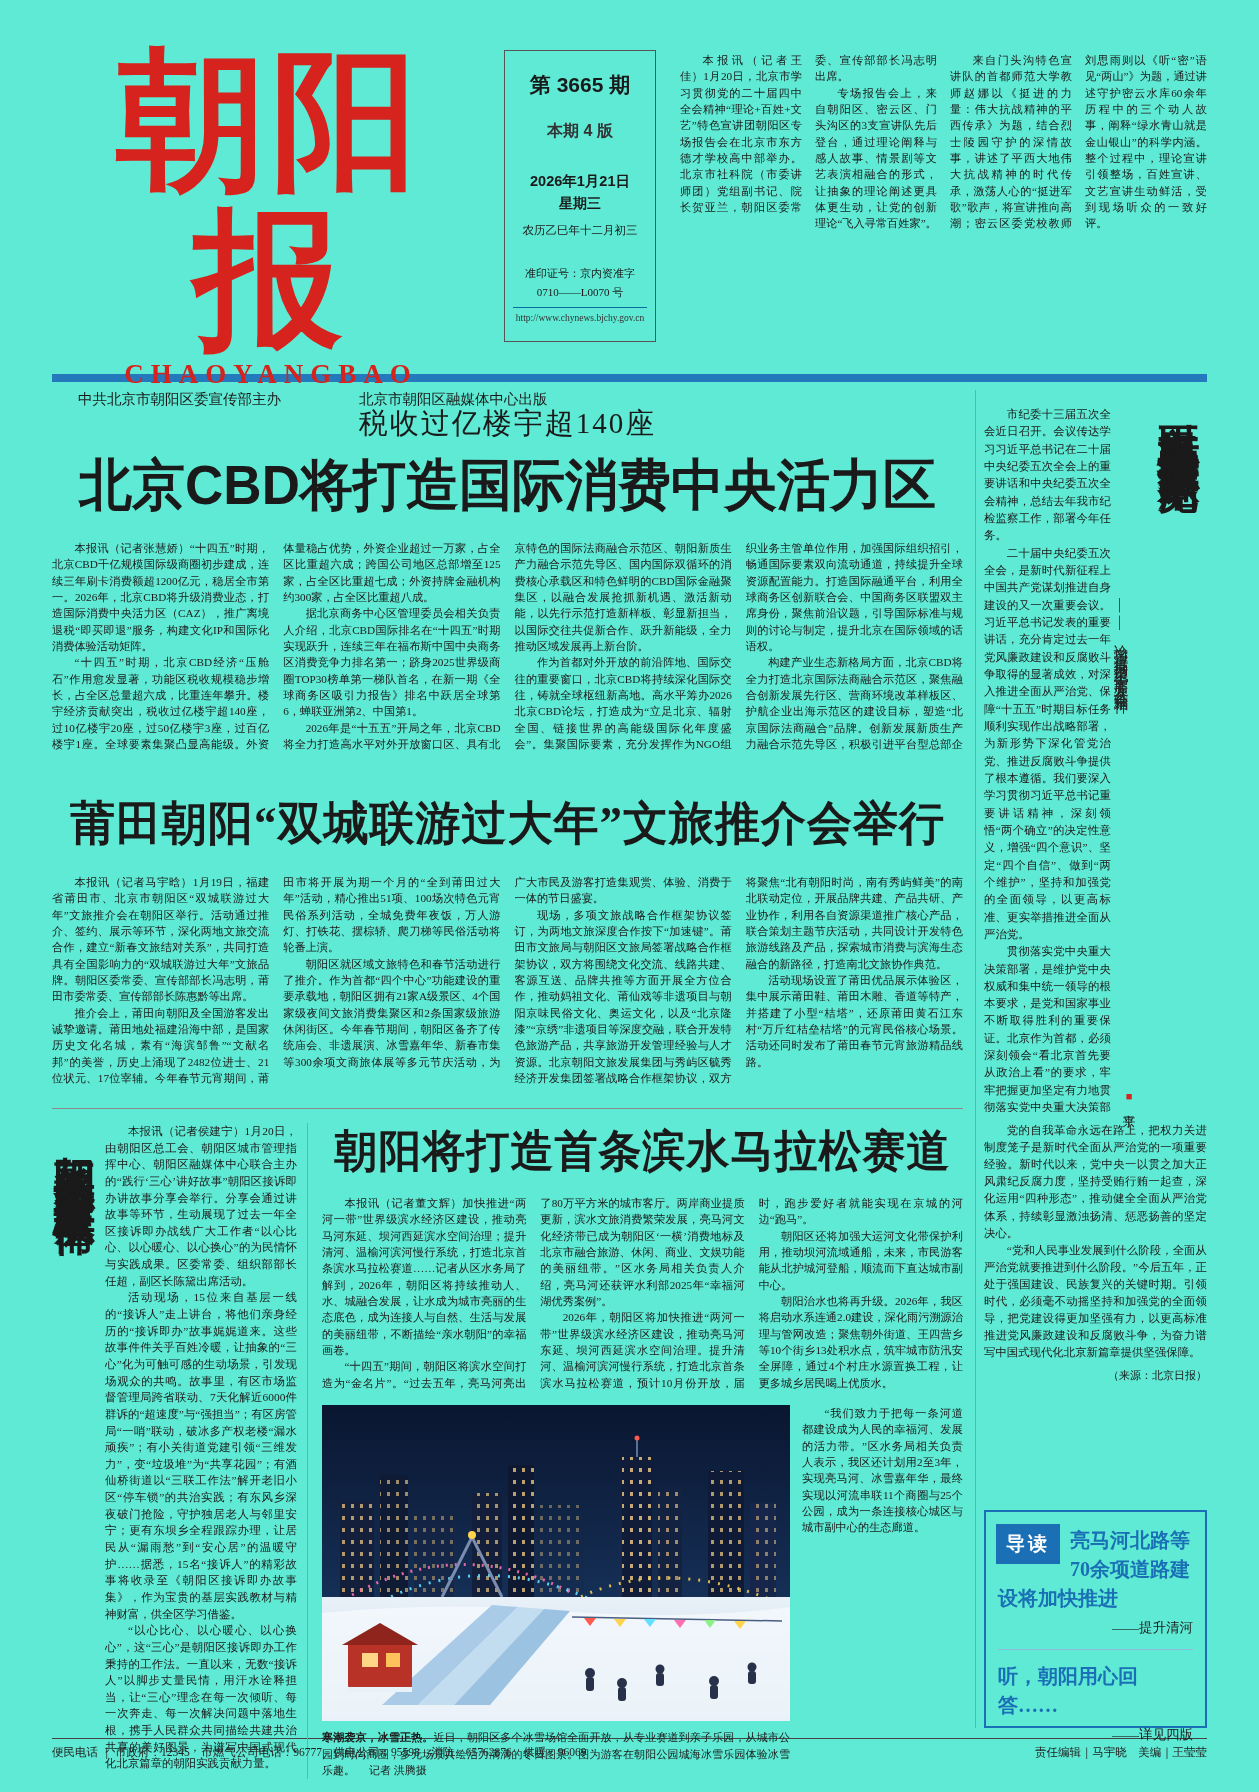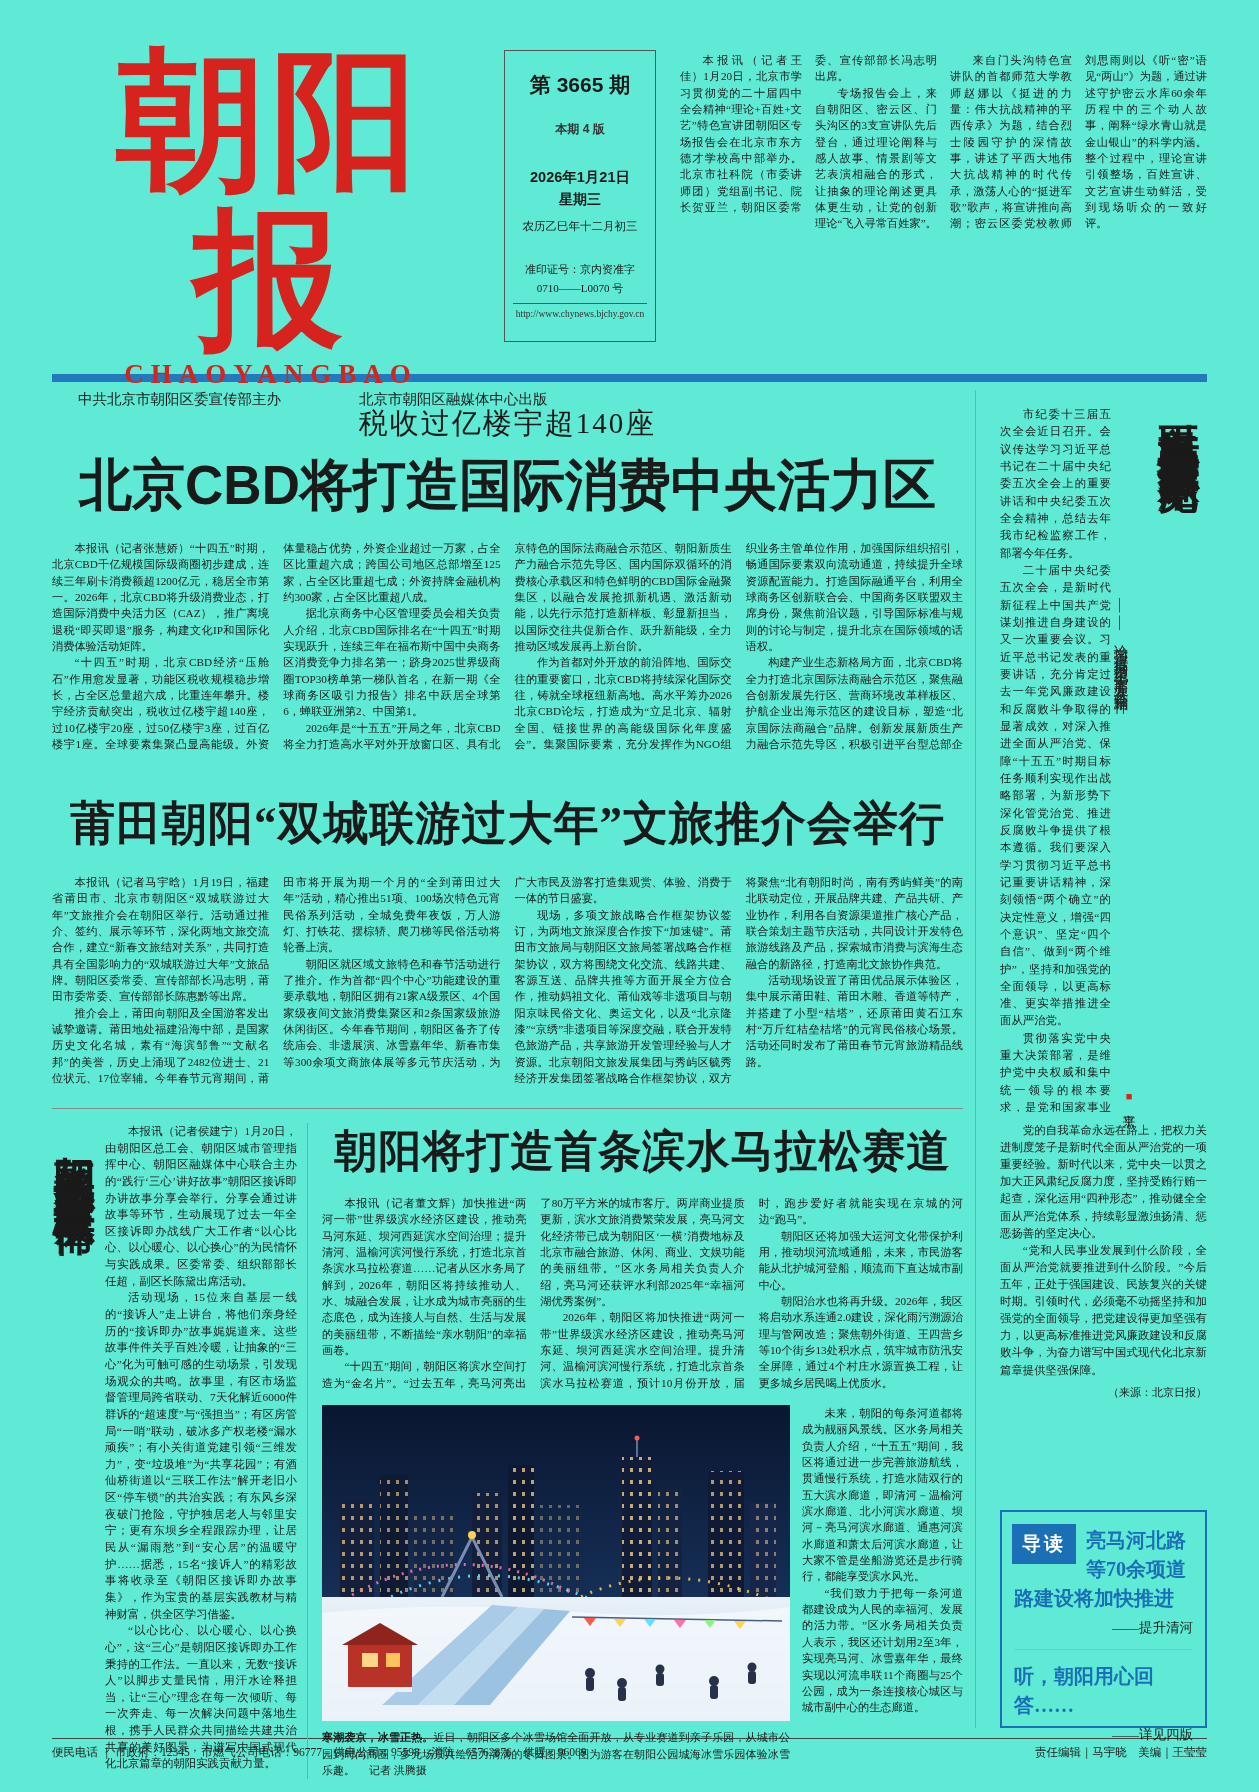--- a/index.html
+++ b/index.html
@@ -17,36 +17,36 @@
     letter-spacing:6px; font-family:"Liberation Serif","DejaVu Serif",serif;
     text-align:center; transform:scaleY(1.02);
   }
   .masthead-en { color:var(--red); font-size:27px; letter-spacing:7px; text-align:center; margin-top:2px; font-weight:bold; }
   .org-row { margin-top:auto; display:flex; gap:78px; font-size:14.5px; padding-left:26px; white-space:nowrap; }
   .issue-box {
     width:152px; border:1px solid #555; margin:4px 10px 22px 14px;
     padding:20px 8px 8px 8px; text-align:center; display:flex; flex-direction:column;
   }
   .issue-no { font-size:21px; font-weight:bold; font-family:"Liberation Sans","DejaVu Sans",sans-serif; }
-  .issue-pages { font-size:12px; font-weight:bold; margin-top:22px; font-family:"Liberation Sans","DejaVu Sans",sans-serif; color:#333; }
+  .issue-pages { font-size:16px; font-weight:bold; margin-top:22px; font-family:"Liberation Sans","DejaVu Sans",sans-serif; color:#333; }
   .issue-date { font-size:14.5px; font-weight:bold; margin-top:30px; font-family:"Liberation Sans","DejaVu Sans",sans-serif; }
   .issue-week { font-size:14px; font-weight:bold; margin-top:4px; font-family:"Liberation Sans","DejaVu Sans",sans-serif; }
   .issue-lunar { font-size:11.5px; margin-top:10px; }
   .issue-license { font-size:11px; margin-top:26px; line-height:1.7; }
   .issue-url { font-size:9.5px; margin-top:6px; border-top:1px solid #0369a1; padding-top:5px; color:#333; }
   .top-article { flex:1; padding:6px 0 0 14px; display:flex; flex-direction:column; }
   .top-article h2 { font-size:25px; text-align:center; letter-spacing:0px; line-height:1.2; margin-bottom:12px; white-space:nowrap; }
   .top-article .body { height:238px; column-count:4; column-gap:13px; overflow:hidden; }
   
   .body p { font-size:11.2px; line-height:1.46; text-align:justify; text-indent:2em; }
   .band { height:8px; background:var(--band); margin-top:10px; }
   
   .main-grid { display:flex; margin-top:8px; height:1338px; }
   .left-main { flex:1; padding-right:12px; display:flex; flex-direction:column; }
-  .right-col { width:232px; border-left:1px solid #9a9a9a; padding-left:24px; display:flex; flex-direction:column; }
+  .right-col { width:232px; border-left:1px solid #9a9a9a; padding-left:8px; display:flex; flex-direction:column; }
   
   .kicker { text-align:center; font-size:29px; letter-spacing:2px; margin-top:14px; }
   .cbd-headline {
     text-align:center; font-family:"Liberation Sans","DejaVu Sans",sans-serif;
     font-weight:bold; font-size:53px; letter-spacing:0px; margin-top:6px; white-space:nowrap;
     transform:scaleY(1.05);
   }
   .cbd-body { margin-top:18px; height:228px; column-count:4; column-gap:14px; overflow:hidden; }
   
   .putian { margin-top:26px; }
@@ -267,21 +267,20 @@
                   <path d="M262 213 l6 8 l6 -8 z" fill="#ff5a4e"></path>
                     <path d="M292 214 l6 8 l6 -8 z" fill="#ffd34d"></path>
                   <path d="M322 214 l6 8 l6 -8 z" fill="#5fe0ff"></path>
                     <path d="M352 215 l6 8 l6 -8 z" fill="#ff6fb0"></path>
                   <path d="M382 215 l6 8 l6 -8 z" fill="#8ef08a"></path>
                     <path d="M412 216 l6 8 l6 -8 z" fill="#ffd34d"></path>
                 </g>
               </svg>
             </div>
             <div class="body photo-side">
-              <p>未来，朝阳的每条河道都将成为靓丽风景线。区水务局相关负责人介绍，“十五五”期间，我区将通过进一步完善旅游航线，贯通慢行系统，打造水陆双行的五大滨水廊道，即清河－温榆河滨水廊道、北小河滨水廊道、坝河－亮马河滨水廊道、通惠河滨水廊道和萧太后河滨水廊道，让大家不管是坐船游览还是步行骑行，都能享受滨水风光。</p>
               <p>“我们致力于把每一条河道都建设成为人民的幸福河、发展的活力带。”区水务局相关负责人表示，我区还计划用2至3年，实现亮马河、冰雪嘉年华，最终实现以河流串联11个商圈与25个公园，成为一条连接核心城区与城市副中心的生态廊道。</p>
             </div>
           </div>
           <div class="caption">
             <span class="lead">寒潮袭京，冰雪正热。</span><span>近日，朝阳区多个冰雪场馆全面开放，从专业赛道到亲子乐园，从城市公园到时尚商圈，多元场景共绘活力满满的冬日图景。图为游客在朝阳公园城海冰雪乐园体验冰雪乐趣。</span><span class="credit">记者 洪腾摄</span>
           </div>
         </div>
       </div>
     </div>
 

